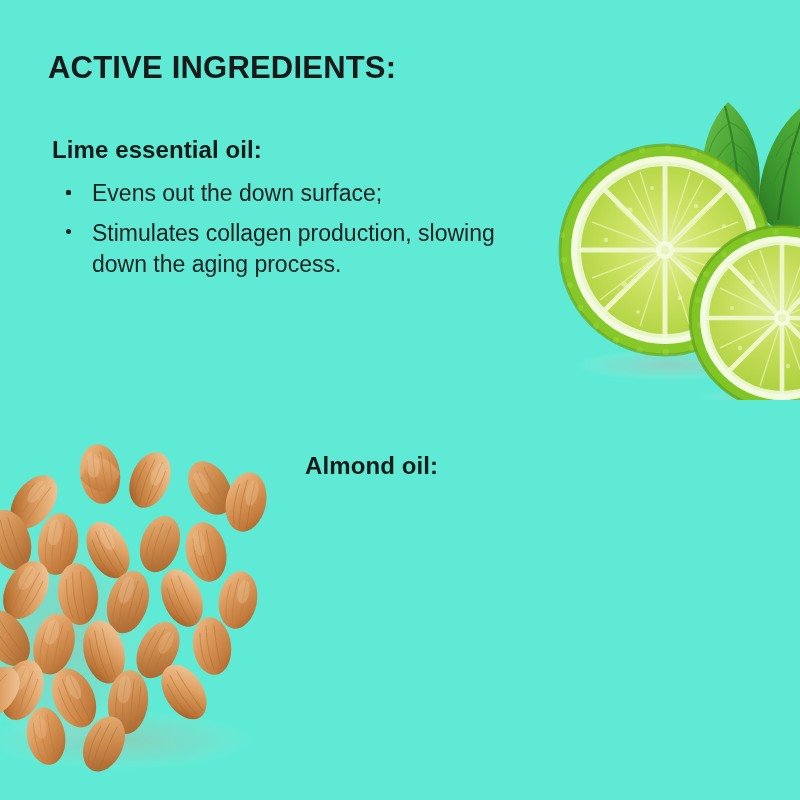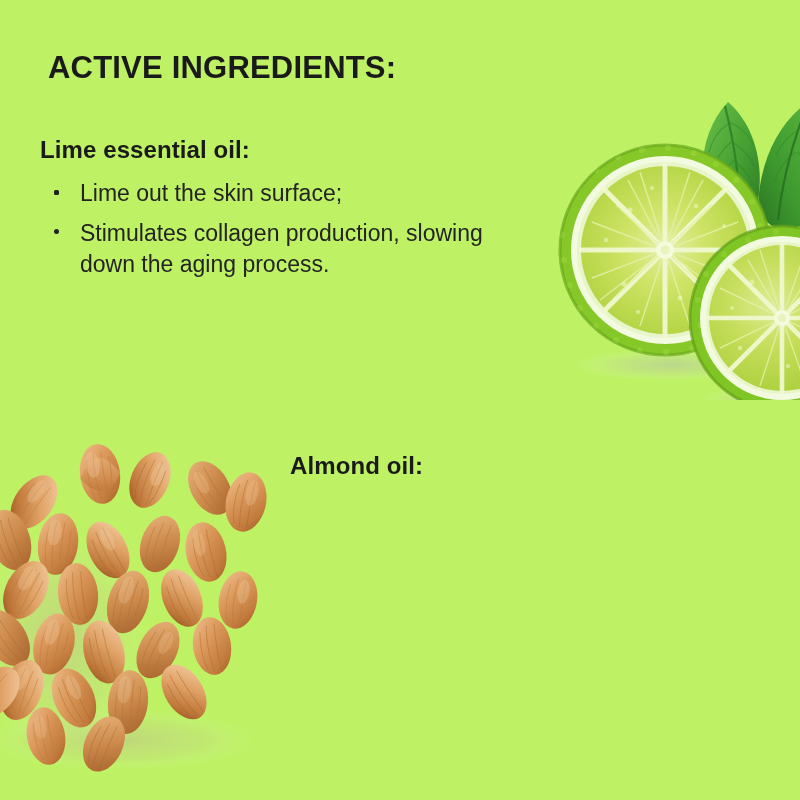--- a/index.html
+++ b/index.html
@@ -4,21 +4,21 @@
 <style>
   html, body {
     margin: 0;
     padding: 0;
     background: #ffffff;
   }
   #page {
     position: relative;
     width: 800px;
     height: 800px;
-    background: #bef264;
+    background: #5eead4;
     overflow: hidden;
     font-family: "Liberation Sans", sans-serif;
     color: #1a1a1a;
     -webkit-font-smoothing: antialiased;
   }
 
   
   .heading {
     position: absolute;
     left: 48px;
@@ -34,26 +34,26 @@
     font-weight: bold;
     color: #1a1a1a;
     letter-spacing: 0.1px;
     margin: 0 0 14px 0;
     white-space: nowrap;
   }
   .block {
     position: absolute;
   }
   #lime-block {
-    left: 40px;
+    left: 52px;
     top: 136px;
     width: 500px;
   }
   #almond-block {
-    left: 290px;
+    left: 305px;
     top: 452px;
     width: 400px;
   }
   ul.bullets {
     list-style: none;
     margin: 0;
     padding: 0;
   }
   ul.bullets li {
     position: relative;
@@ -108,21 +108,21 @@
     <div class="subheading">Lime essential oil:</div>
     <ul class="bullets">
       <li>
         <span class="bullet-dot"></span>
       </li>
       <li>
         <span class="bullet-dot"></span>
       </li>
       <li>
         <span class="bullet-dot"></span>
-        <span>Lime out the skin surface;</span>
+        <span>Evens out the down surface;</span>
       </li>
       <li>
         <span class="bullet-dot"></span>
         <span>Stimulates collagen production, slowing down the aging process.</span>
       </li>
     </ul>
   </div>
 
   <div class="block" id="almond-block">
     <div class="subheading">Almond oil:</div>

